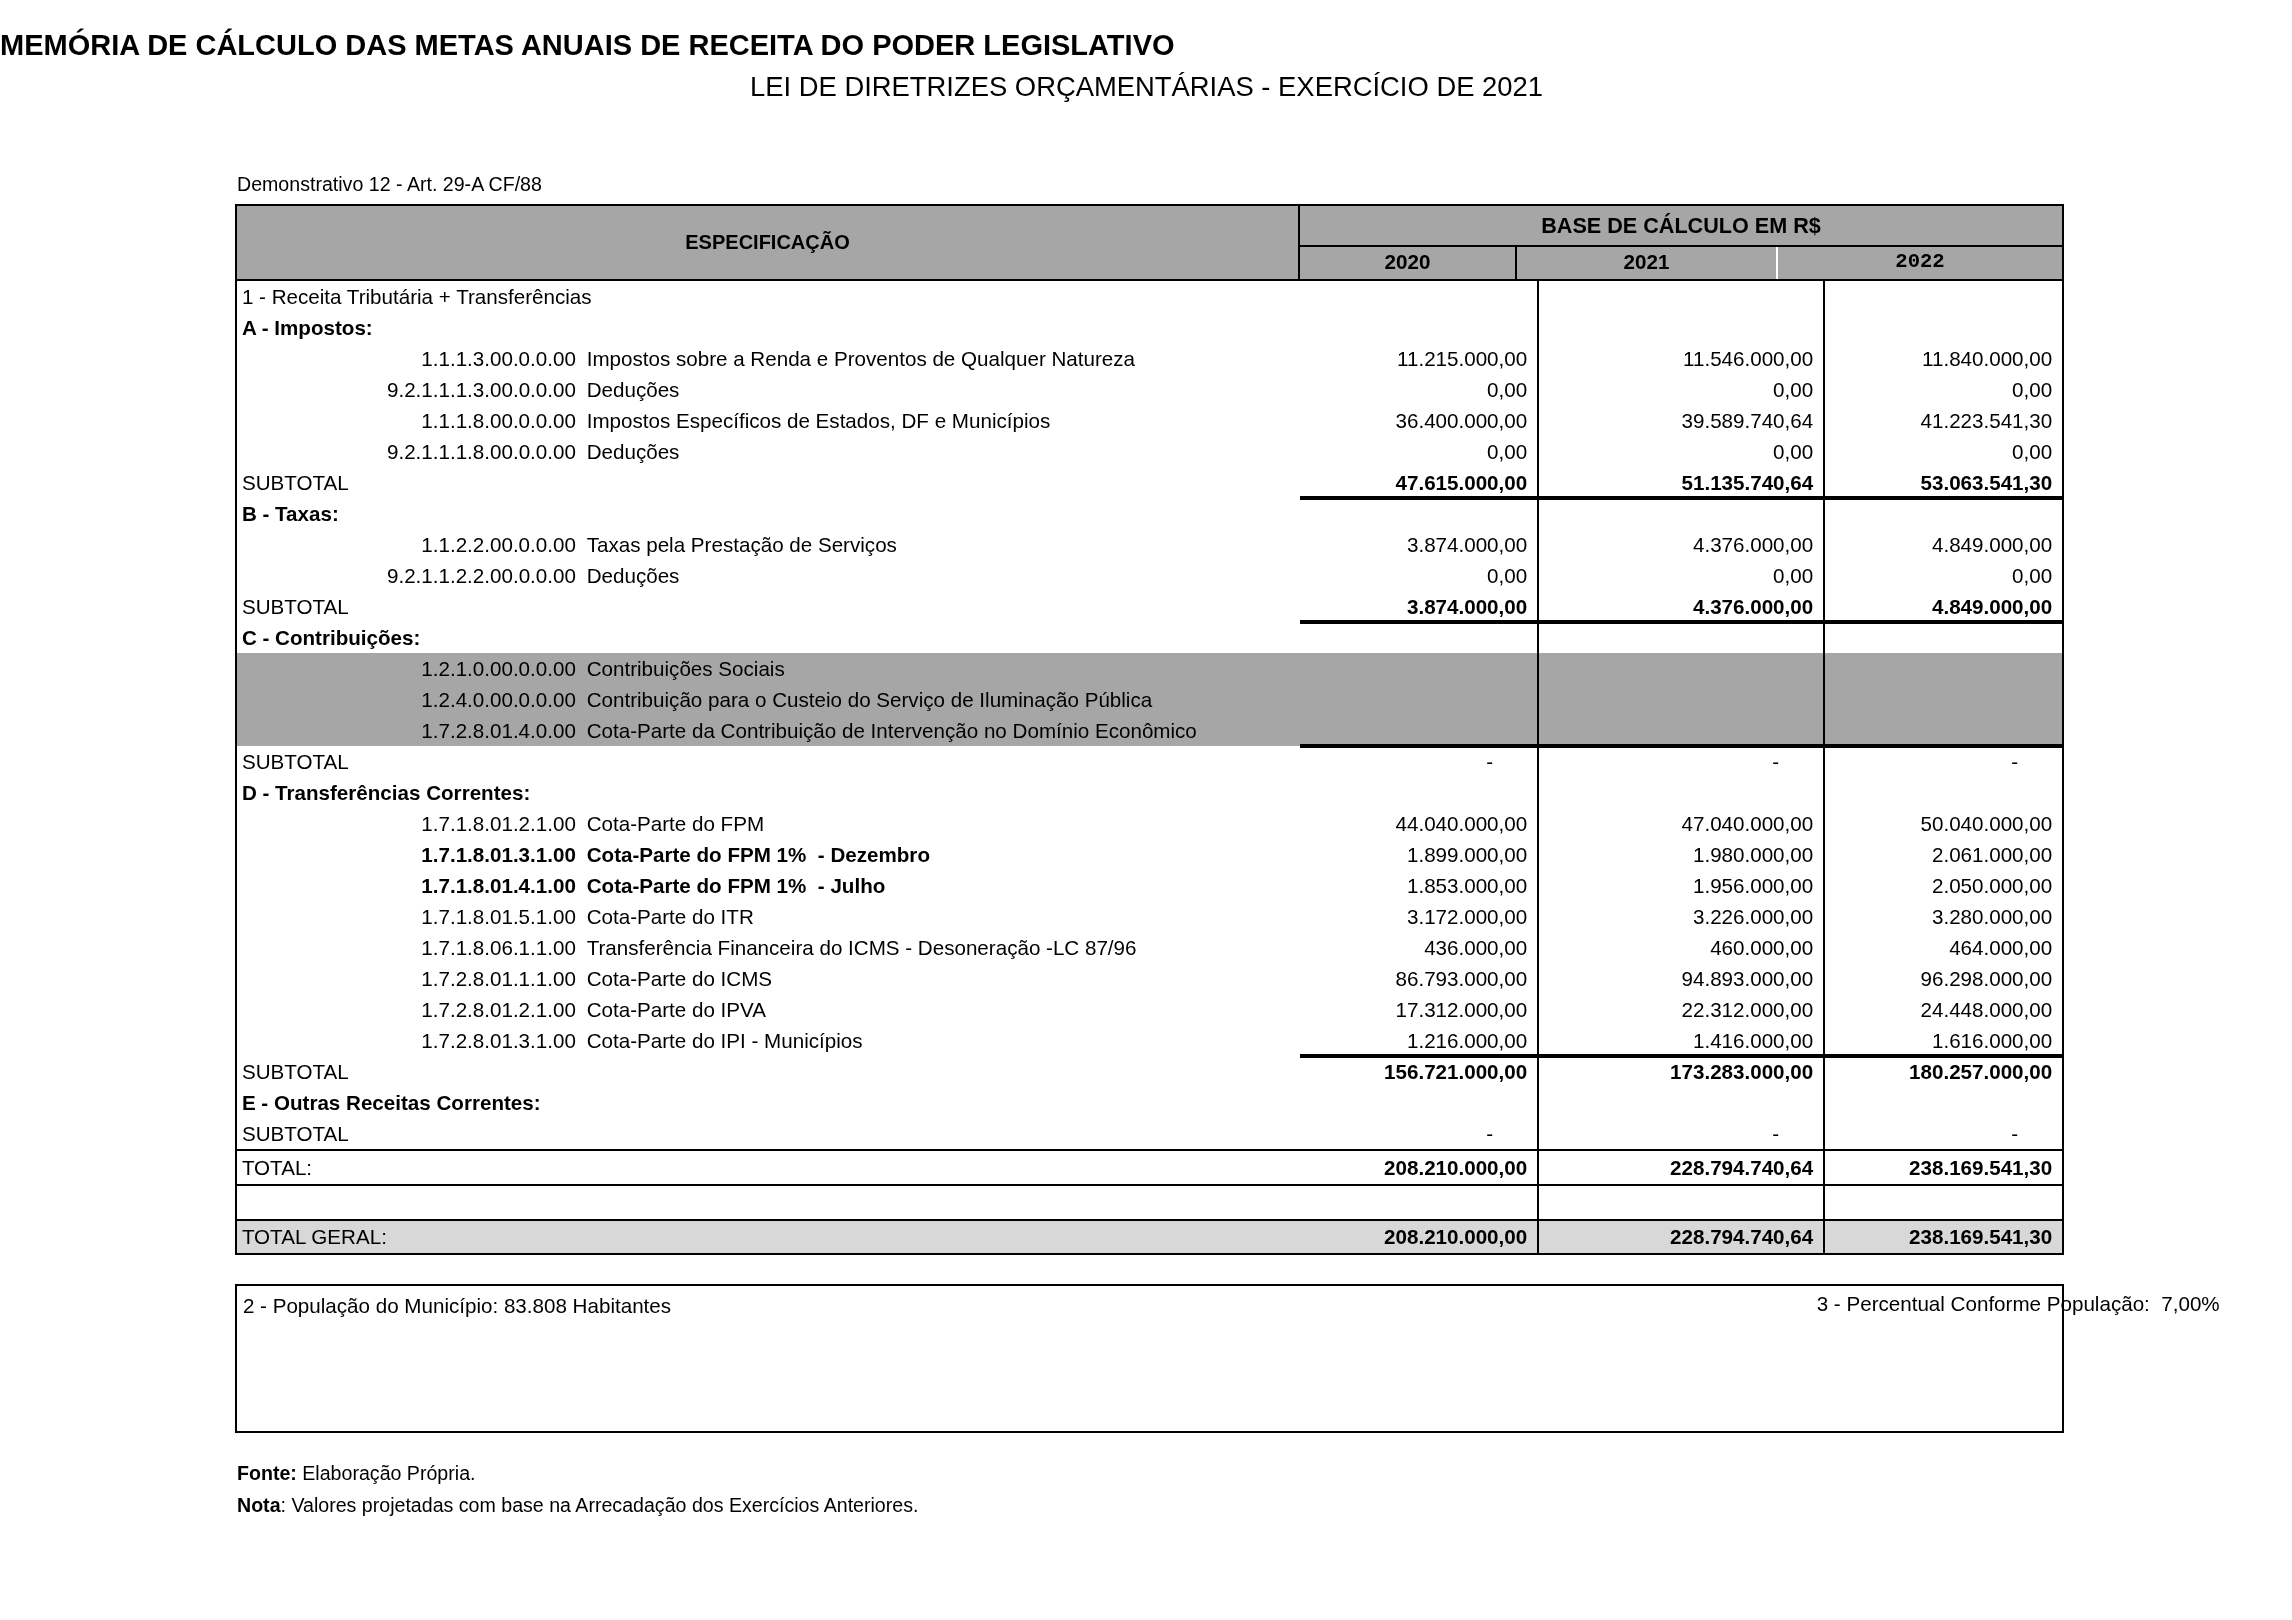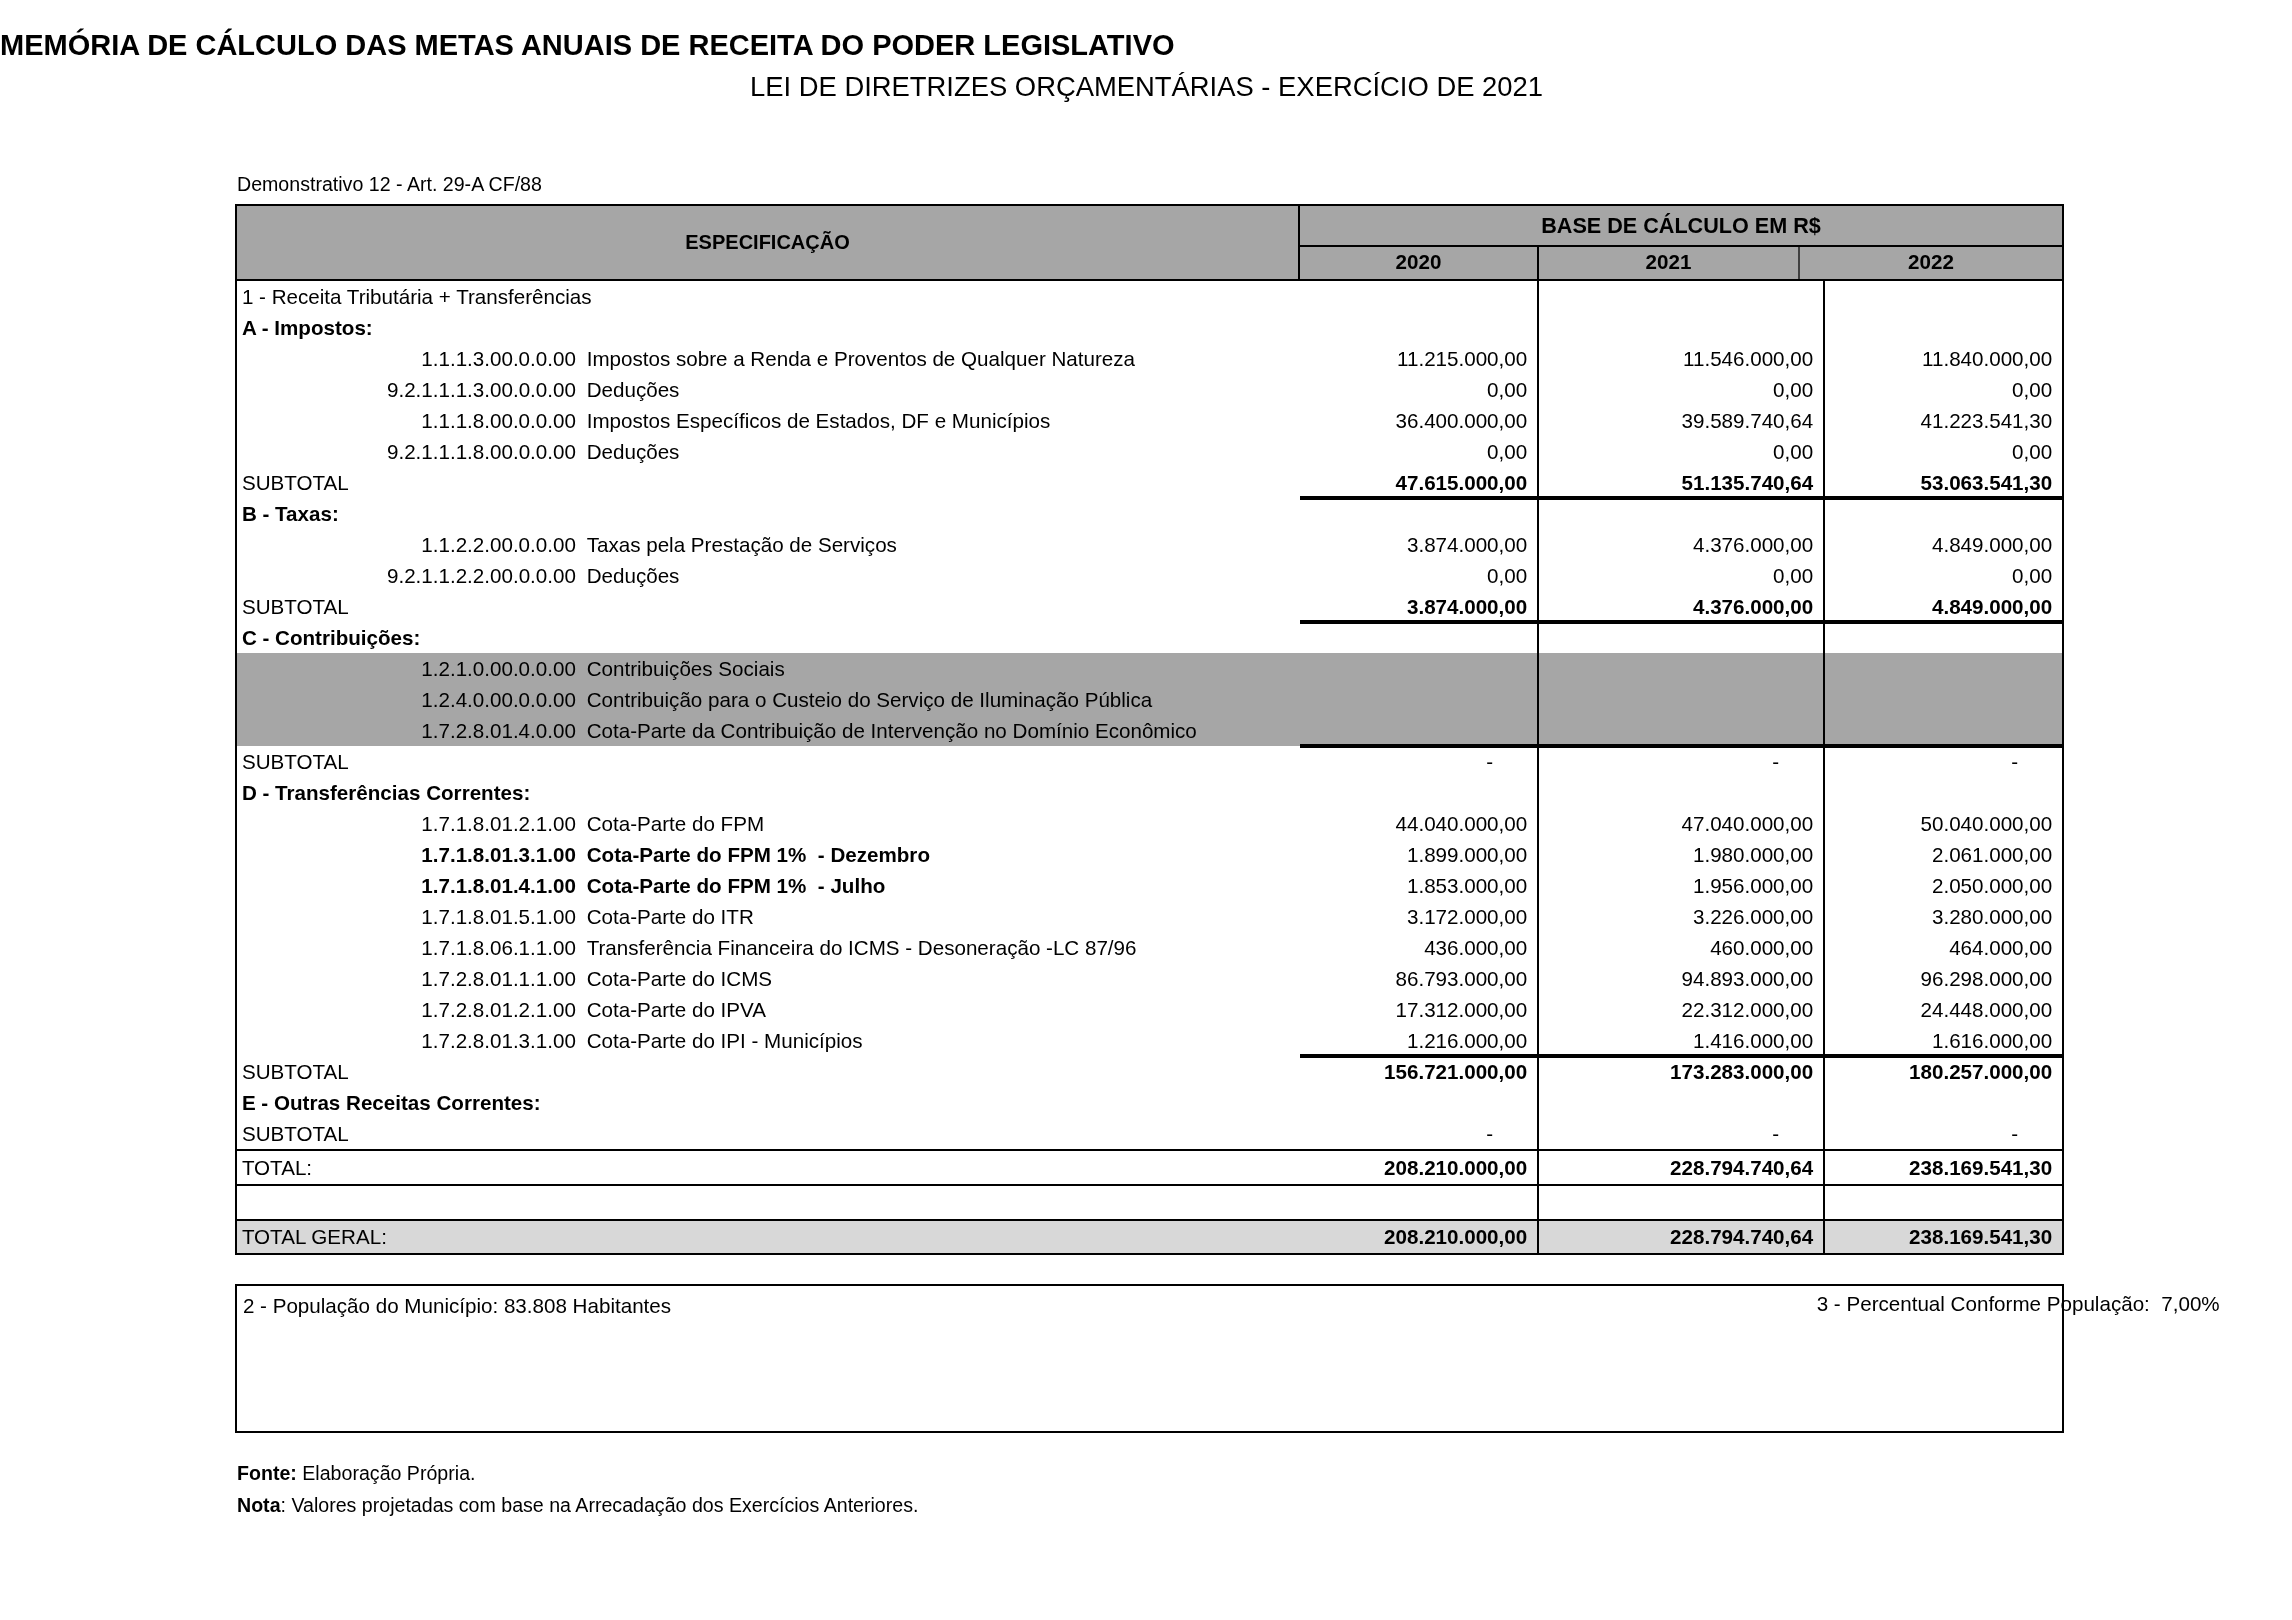--- a/index.html
+++ b/index.html
@@ -35,23 +35,23 @@
     display:flex;align-items:center;justify-content:center;
     font-weight:bold;font-size:20px;
   }
   .th-right{flex:1;display:flex;flex-direction:column;}
   .th-base{
     height:41px;border-bottom:2px solid #000;box-sizing:border-box;
     text-align:center;line-height:39px;font-weight:bold;font-size:21.6px;
   }
   .th-years{display:flex;flex:1;}
   .th-year{box-sizing:border-box;text-align:center;line-height:29px;font-weight:bold;font-size:20.6px;}
-  .th-year.y1{width:237px;flex:none;}
+  .th-year.y1{width:215px;flex:none;}
   .th-year.y2{width:261px;flex:none;border-left:2px solid #000;}
-  .th-year.y3{flex:1;border-left:2px solid #404040;}
+  .th-year.y3{flex:1;border-left:2px solid #ffffff;font-family:Liberation Mono, monospace;}
   
   .trow{position:relative;display:flex;align-items:center;height:31px;box-sizing:border-box;}
   .trow .lbl{width:1063px;flex:none;white-space:nowrap;overflow:visible;padding-left:4.9px;box-sizing:border-box;}
   .trow .code{display:inline-block;width:334px;text-align:right;white-space:pre;}
   .trow .desc{margin-left:10.8px;white-space:pre;}
   .trow.section .lbl{font-weight:bold;}
   .trow.boldrow .lbl{font-weight:bold;}
   .v{flex:none;text-align:right;padding-right:9.8px;box-sizing:border-box;height:100%;
      display:flex;align-items:center;justify-content:flex-end;white-space:nowrap;}
   .v.v1{width:237px;}

